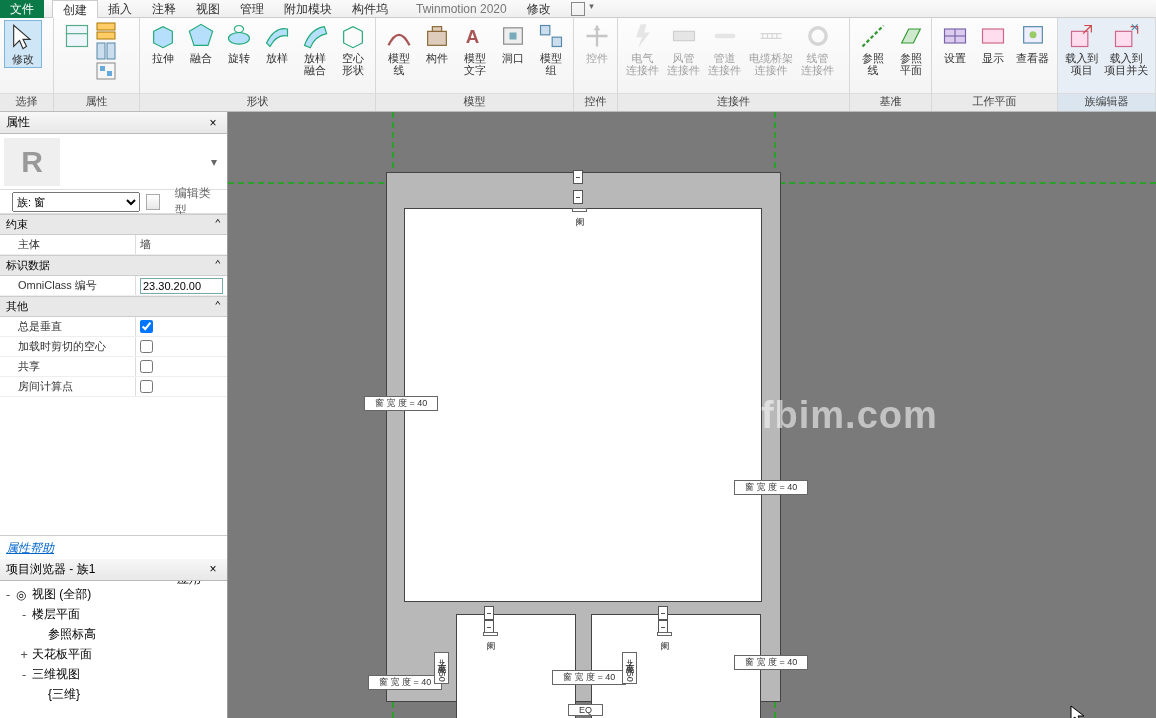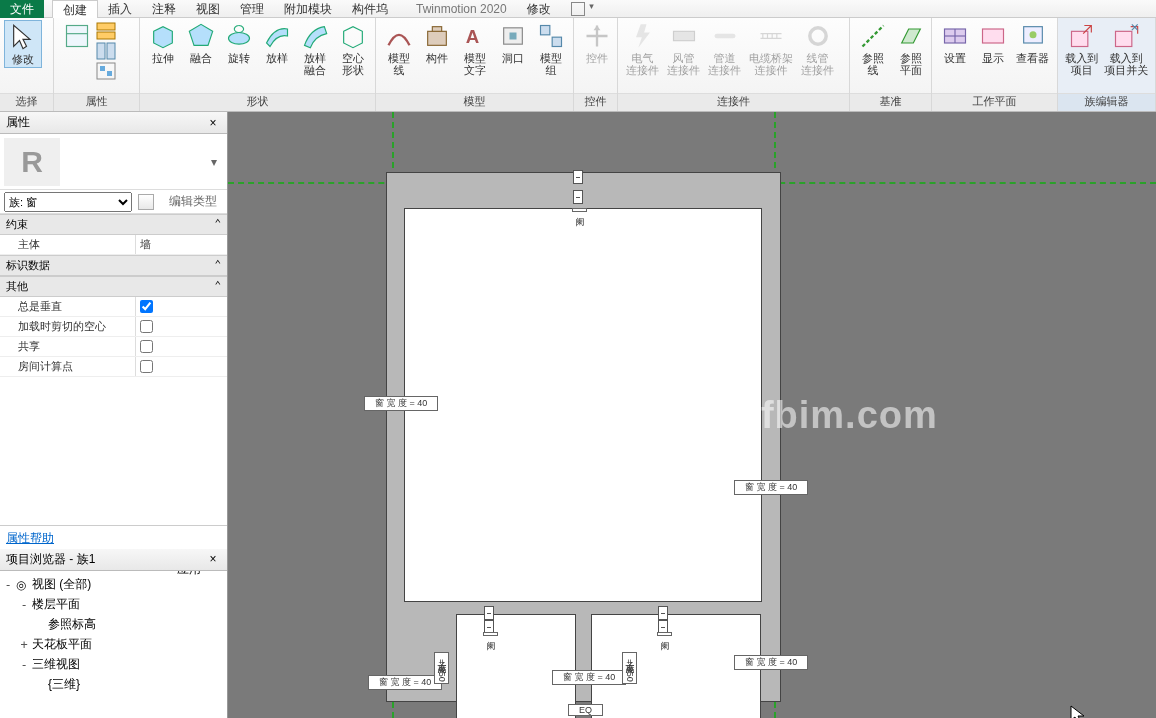--- a/index.html
+++ b/index.html
@@ -27,36 +27,36 @@
 
 .mid { display: flex; height: calc(718px - 18px - 94px); }
 .leftcol { width: 228px; display: flex; flex-direction: column; border-right: 1px solid #999; background:#fff; }
 
 .panel-hdr { height: 22px; background: linear-gradient(#f7f7f7,#e8e8e8); border-bottom: 1px solid #bbb; display:flex; align-items:center; padding:0 6px; font-weight:400; }
 .panel-hdr .close { margin-left:auto; width:16px; height:16px; text-align:center; line-height:14px; border:1px solid transparent; cursor:pointer; }
 .preview { height:56px; display:flex; align-items:center; padding:4px; border-bottom:1px solid #ddd; }
 .preview .thumb { width:56px; height:48px; background:#efefef; display:flex; align-items:center; justify-content:center; font-size:30px; font-weight:bold; color:#999; }
 .preview .dd { margin-left:auto; color:#666; padding:0 6px; }
 
-.famrow { display:flex; align-items:center; height:24px; border-bottom:1px solid #ddd; padding:0 4px; gap:6px; }
+.famrow { display:flex; align-items:center; height:24px; border-bottom:1px solid #ddd; padding:0 12px; gap:6px; }
 .famrow select { flex:0 0 128px; height:20px; font-size:11px; }
 .famrow .etype { display:flex; align-items:center; gap:15px; color:#666; cursor:pointer; }
 .famrow .etype .gic { width:16px; height:16px; border:1px solid #aaa; background:linear-gradient(#fff,#e8e8e8); }
 
 .prop-grid { font-size: 11px; }
 .prop-grid .section { background:#e8e8e8; padding:2px 6px; display:flex; border-top:1px solid #ccc; border-bottom:1px solid #ccc; }
 .prop-grid .section .chev { margin-left:auto; font-family:monospace; }
 .prop-grid .row { display:flex; height:20px; align-items:center; border-bottom:1px solid #eee; }
 .prop-grid .row .k { width:136px; padding-left:18px; color:#333; border-right:1px solid #ddd; height:100%; display:flex; align-items:center;}
 .prop-grid .row .v { flex:1; padding:0 4px; color:#333; height:100%; display:flex; align-items:center;}
 .prop-grid .row .v input[type=text] { width:100%; border:1px solid #7aa; height:16px; font-size:11px; padding:0 2px; }
 .prop-grid .row .v input[type=checkbox] { }
 
 .prop-spacer { flex:1; }
-.prop-foot { height:24px; display:flex; border-top:1px solid #ccc; }
+.prop-foot { height:24px; display:flex; border-top:1px solid #ccc;font-style:italic; }
 .prop-foot .help { color:#0066cc; text-decoration:underline; padding:4px 6px; cursor:pointer; }
 .prop-foot .apply { margin-left:auto; width:76px; background:linear-gradient(#fdfdfd,#e6e6e6); border:1px solid #bbb; text-align:center; line-height:20px; cursor:pointer;margin-top:32px; }
 
 .browser { flex:1; overflow:auto; }
 .tree { padding:4px 2px; font-size:12px; }
 .tree .node { display:flex; align-items:center; height:20px; gap:2px; cursor:pointer; }
 .tree .tw { width:12px; text-align:center; color:#555; font-family:monospace; }
 .tree .ticon { width:14px; height:14px; }
 .tree .d1 { padding-left:16px; }
 .tree .d2 { padding-left:32px; }
@@ -440,20 +440,26 @@
         </div>
       <div class="row">
           <div class="k">主体</div>
           <div class="v">墙</div>
         </div>
 
       <div class="section">
           <span>标识数据</span>
           <span class="chev">⌃</span>
         </div>
+      <div class="row">
+          <div class="k">OmniClass 编号</div>
+          <div class="v">
+            <input type="text" value="23.30.20.00" style="">
+          </div>
+        </div>
 
       <div class="section">
           <span>其他</span>
           <span class="chev">⌃</span>
         </div>
       <div class="row">
           <div class="k">总是垂直</div>
           <div class="v">
             <input type="checkbox" checked="" style="">
           </div>

